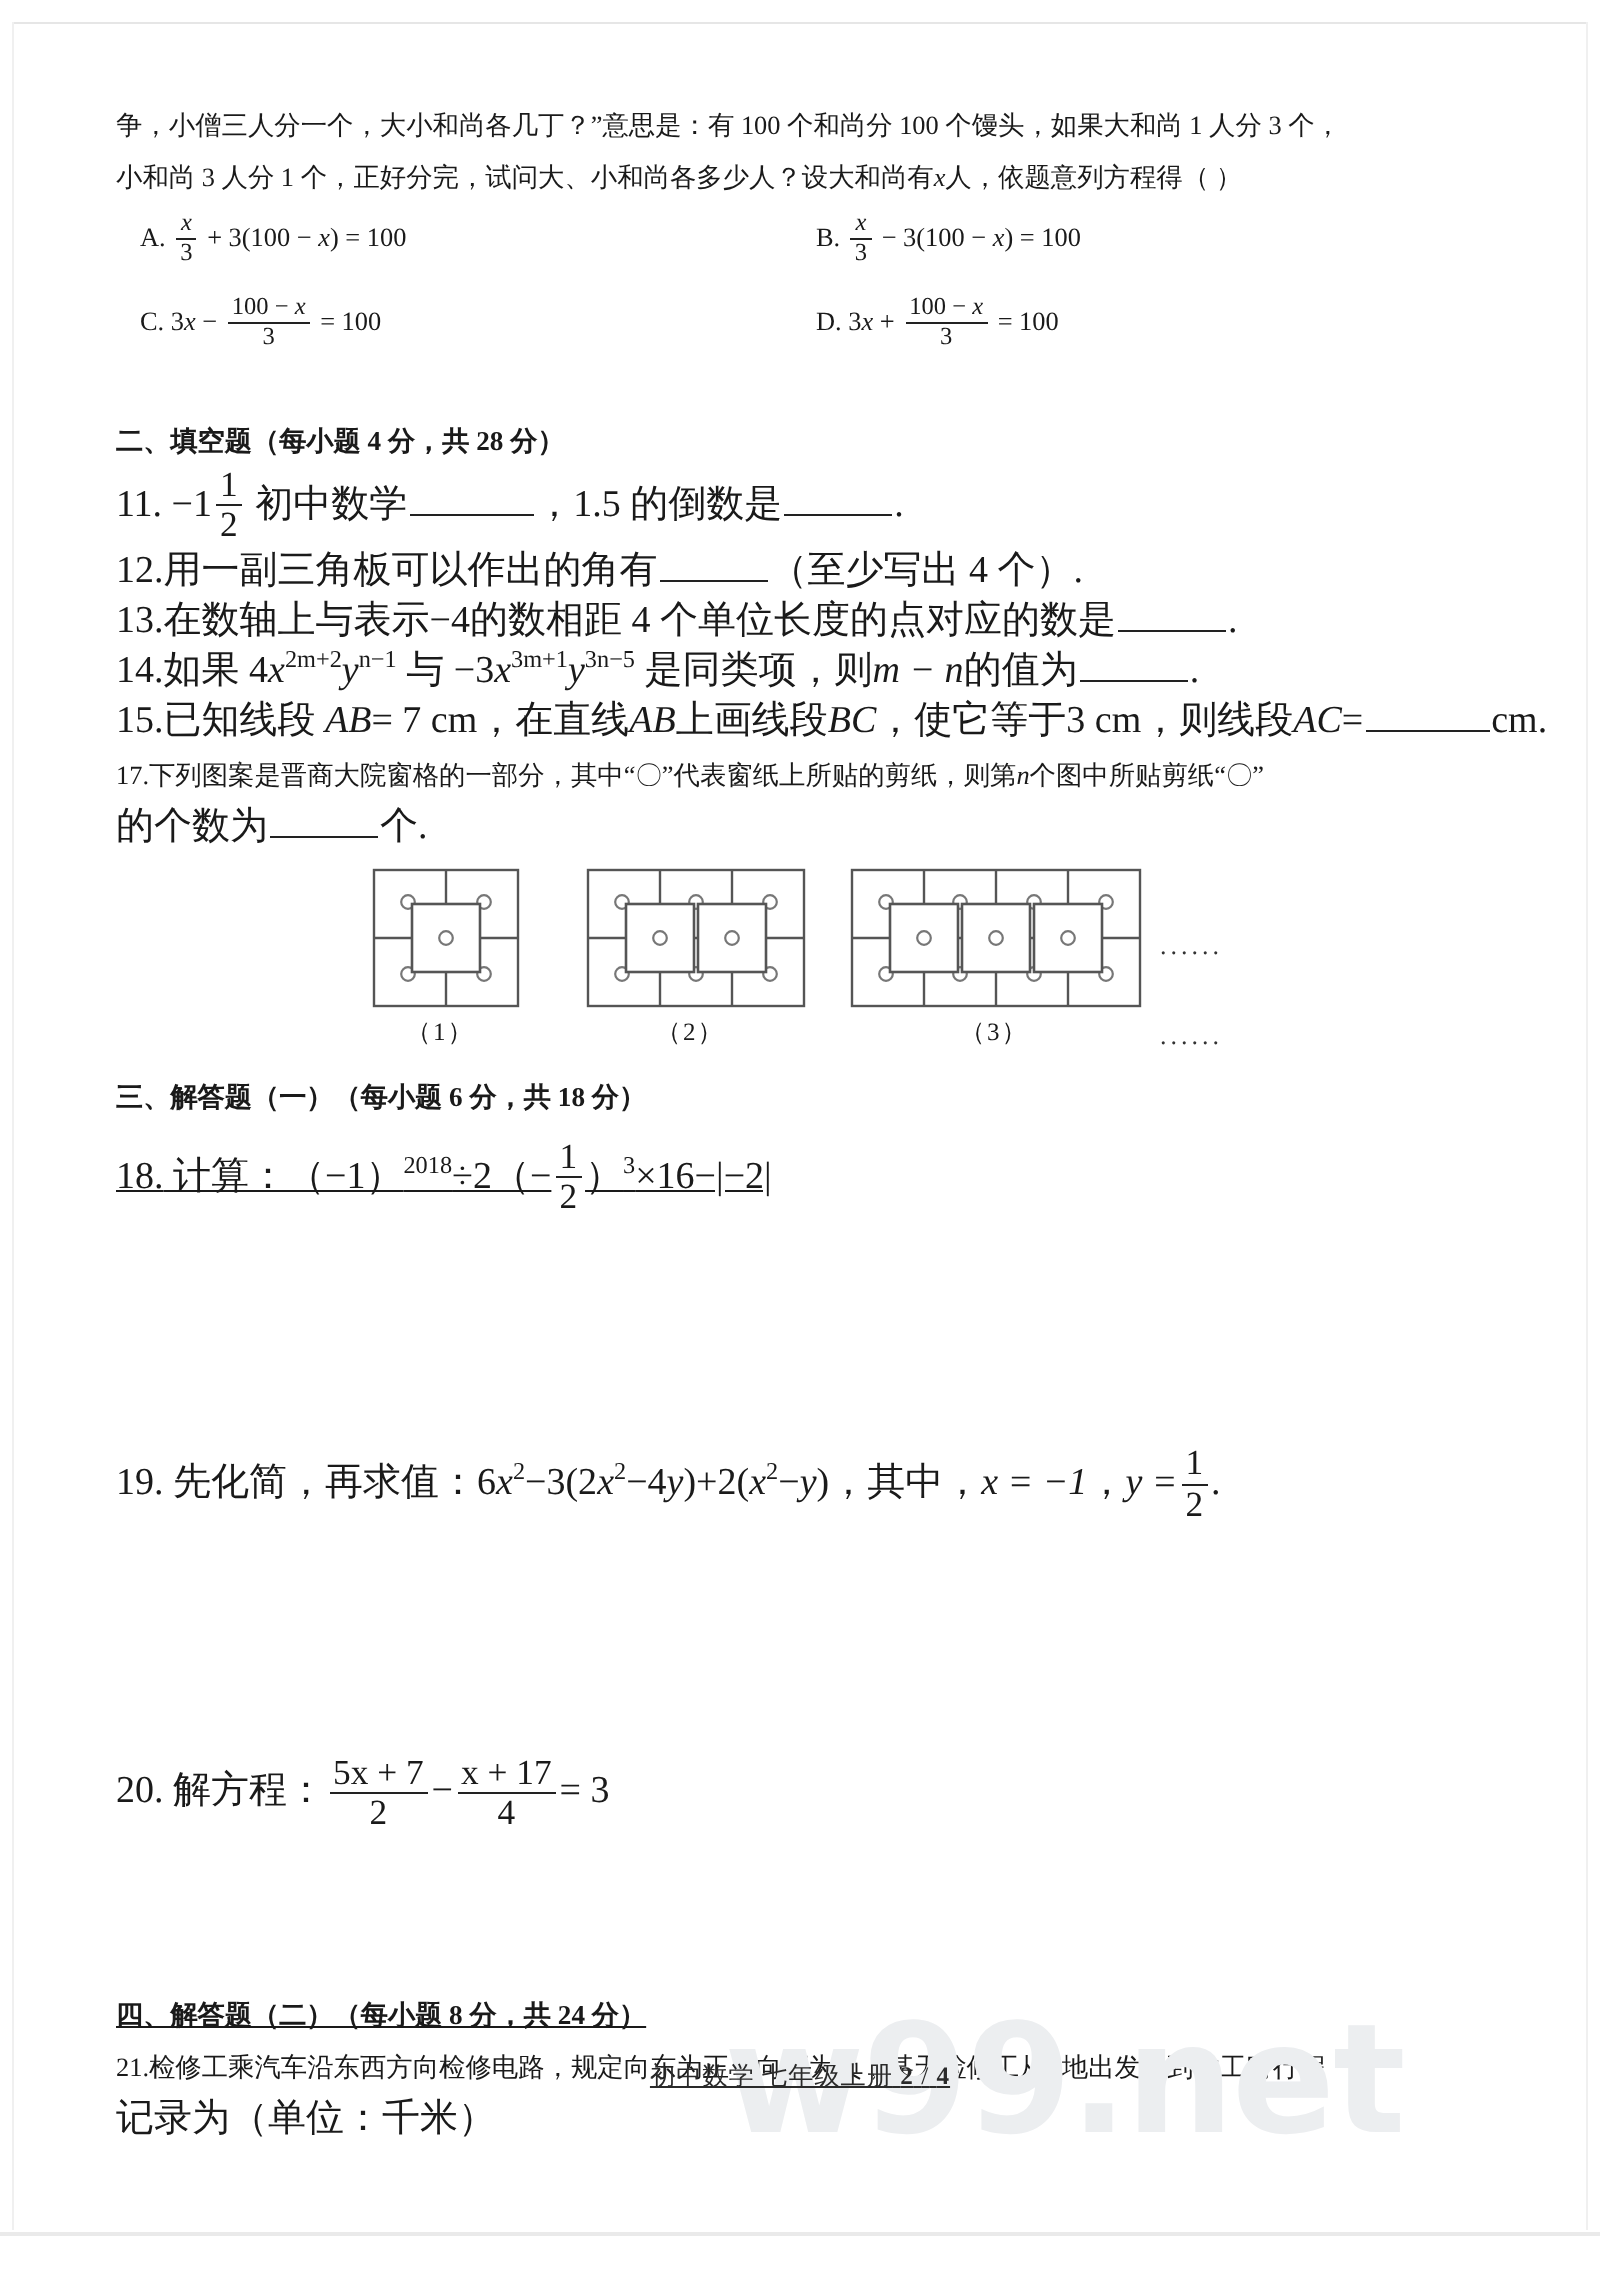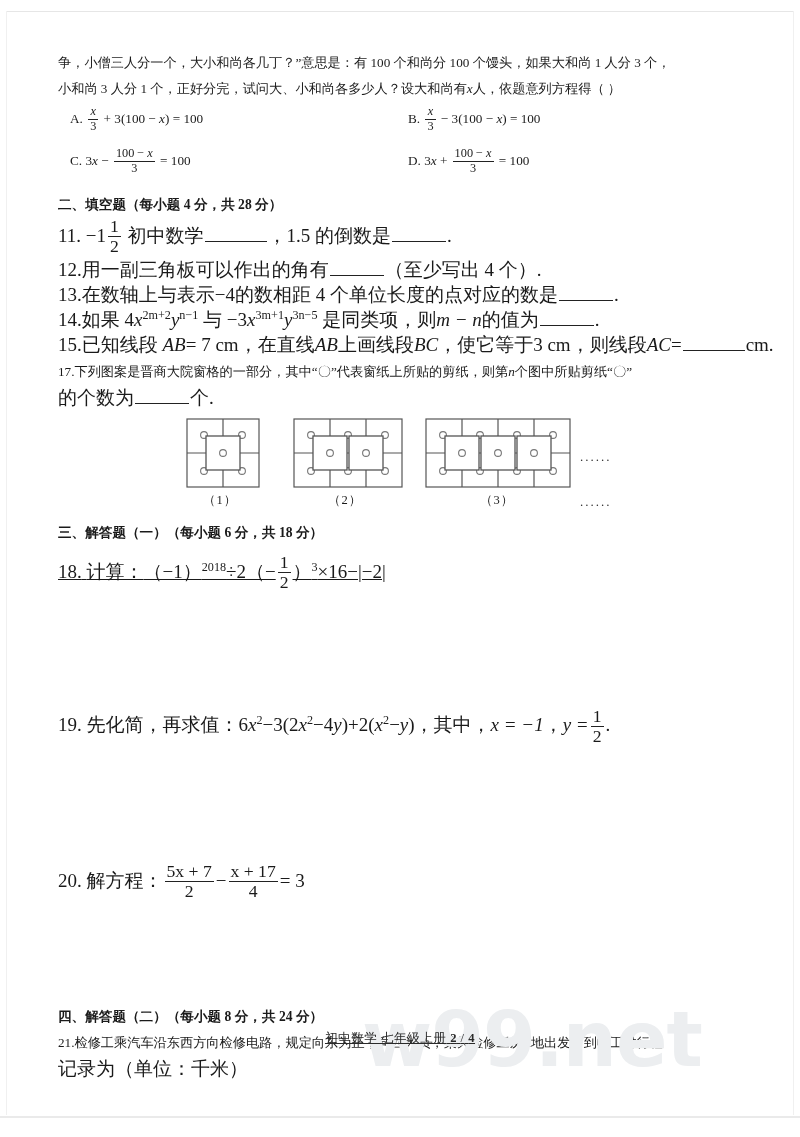--- a/index.html
+++ b/index.html
@@ -199,21 +199,21 @@
         <span>= 100</span>
       </div>
       <div class="choice right">
         <span>D.</span>
         <span>3<i class="v">x</i> +</span>
         <span class="frac"><span class="num">100 − <i class="v">x</i></span><span class="den">3</span></span>
         <span>= 100</span>
       </div>
     </div>
 
-    <p class="section-head" style="margin-top:2px;">二、填空题（每小题 4 分，共 28 分）</p>
+    <p class="section-head" style="margin-top:18px;">二、填空题（每小题 4 分，共 28 分）</p>
 
     <p class="q-line" style="line-height:34px;">
       <span>11.</span>
       <span>−1</span><span class="frac"><span class="num">1</span><span class="den">2</span></span>
       <span>初中数学</span><span class="blank b-lg"></span><span>，1.5 的倒数是</span><span class="blank b-md"></span><span>.</span>
     </p>
 
     <p class="q-line">
       <span>12.</span><span>用一副三角板可以作出的角有</span><span class="blank b-md"></span><span>（至少写出 4 个）.</span>
     </p>
@@ -339,21 +339,21 @@
     <div class="gap-lg"></div>
     <div class="gap-sm"></div>
 
     <p class="q-line" style="line-height:40px;">
       <span>20.</span>
       <span>解方程：</span><span class="frac"><span class="num">5x + 7</span><span class="den">2</span></span><span>−</span><span class="frac"><span class="num">x + 17</span><span class="den">4</span></span><span>= 3</span>
     </p>
 
     <div class="gap-md"></div>
 
-    <p class="section-head" style="margin-top:28px;">四、解答题（二）（每小题 8 分，共 24 分）</p>
+    <p class="section-head" style="margin-top:4px;text-decoration:underline;">四、解答题（二）（每小题 8 分，共 24 分）</p>
 
     <p class="para">
       <span>21.</span><span>检修工乘汽车沿东西方向检修电路，规定向东为正，向西为负，某天检修工从</span><i class="v">A</i><span>地出发，到收工时行程</span>
     </p>
     <p class="q-line">记录为（单位：千米）</p>
 
   </div>
 
   <div class="watermark">w99.net</div>
 

